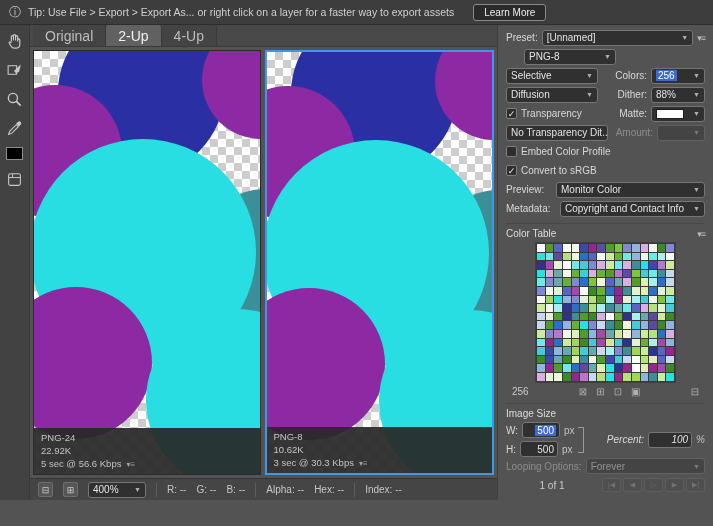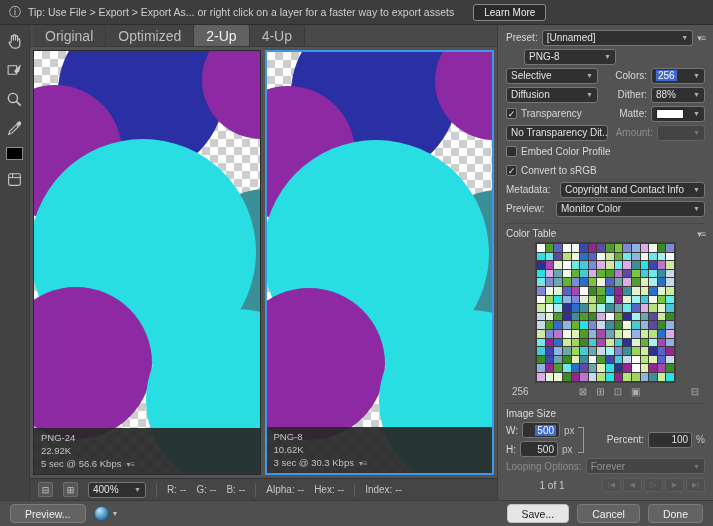--- a/index.html
+++ b/index.html
@@ -131,21 +131,20 @@
         <svg width="17" height="17" viewBox="0 0 16 16">
             <rect x="2.5" y="2.5" width="11" height="11" rx="1.5" fill="none" stroke="#c9c9c9"></rect>
             <path d="M2.5 6.2h11M6.2 2.5v3.7" stroke="#c9c9c9" stroke-width="0.9"></path>
           </svg>
       </span>
     </div>
 
     <div class="main">
       <div class="tabs">
         <div class="tab">Original</div>
-        <div class="tab">Optimized</div>
         <div class="tab active">2-Up</div>
         <div class="tab">4-Up</div>
       </div>
 
       <div class="previews">
 
         <div class="pane">
           <div class="artwork">
               <div class="circle" style="left: 24px; top: -42px; width: 166px; height: 166px; background: rgb(43, 47, 164); z-index: 1;"></div>
               <div class="circle" style="left: 168px; top: -30px; width: 118px; height: 118px; background: rgb(140, 41, 163); z-index: 1;"></div>
@@ -275,31 +274,31 @@
         <span class="cb"></span>
         <span class="lbl">Embed Color Profile</span>
       </div>
 
       <div class="row">
         <span class="cb">✓</span>
         <span class="lbl">Convert to sRGB</span>
       </div>
 
       <div class="row">
+        <span class="lbl" style="width:46px;">Preview:</span>
+        <div class="dd grow">
+          <span>Monitor Color</span>
+          <span class="chev">▼</span>
+        </div>
+      </div>
+
+      <div class="row">
         <span class="lbl" style="width:50px;">Metadata:</span>
         <div class="dd grow">
           <span>Copyright and Contact Info</span>
-          <span class="chev">▼</span>
-        </div>
-      </div>
-
-      <div class="row">
-        <span class="lbl" style="width:46px;">Preview:</span>
-        <div class="dd grow">
-          <span>Monitor Color</span>
           <span class="chev">▼</span>
         </div>
       </div>
 
       <div class="sec-head">
         <span>Color Table</span>
         <span class="pmenu">▾≡</span>
       </div>
       <div class="ct-grid">
           <div class="swatch" style="background: rgb(255, 255, 255);"></div>
@@ -584,21 +583,21 @@
           </div>
           <div class="row">
             <span class="lbl">H:</span>
             <div class="field">
                 <span>500</span>
               </div>
             <span class="unit">px</span>
           </div>
         </div>
         <div class="link-bracket"></div>
-        <div class="size-col" style="flex:1;">
+        <div class="size-col" style="flex:1;font-style:italic;">
           <div class="row">
             <span class="spacer"></span>
             <span class="lbl">Percent:</span>
             <div class="field w44">
                 <span>100</span>
               </div>
             <span class="unit">%</span>
           </div>
         </div>
       </div>
@@ -618,25 +617,14 @@
           <div class="pbtn">|◀</div>
           <div class="pbtn">◀</div>
           <div class="pbtn">▷</div>
           <div class="pbtn">▶</div>
           <div class="pbtn">▶|</div>
         </div>
       </div>
     </div>
   </div>
 
-  <div class="footer">
-    <button class="btn dark">Preview...</button>
-    <div class="browser-preview">
-      <span class="globe"></span>
-      <span class="chev" style="color:#bdbdbd;font-size:7px;">▼</span>
-    </div>
-    <span class="spacer"></span>
-    <button class="btn light">Save...</button>
-    <button class="btn dark">Cancel</button>
-    <button class="btn dark">Done</button>
-  </div>
 
 </div>
 
 </body></html>

